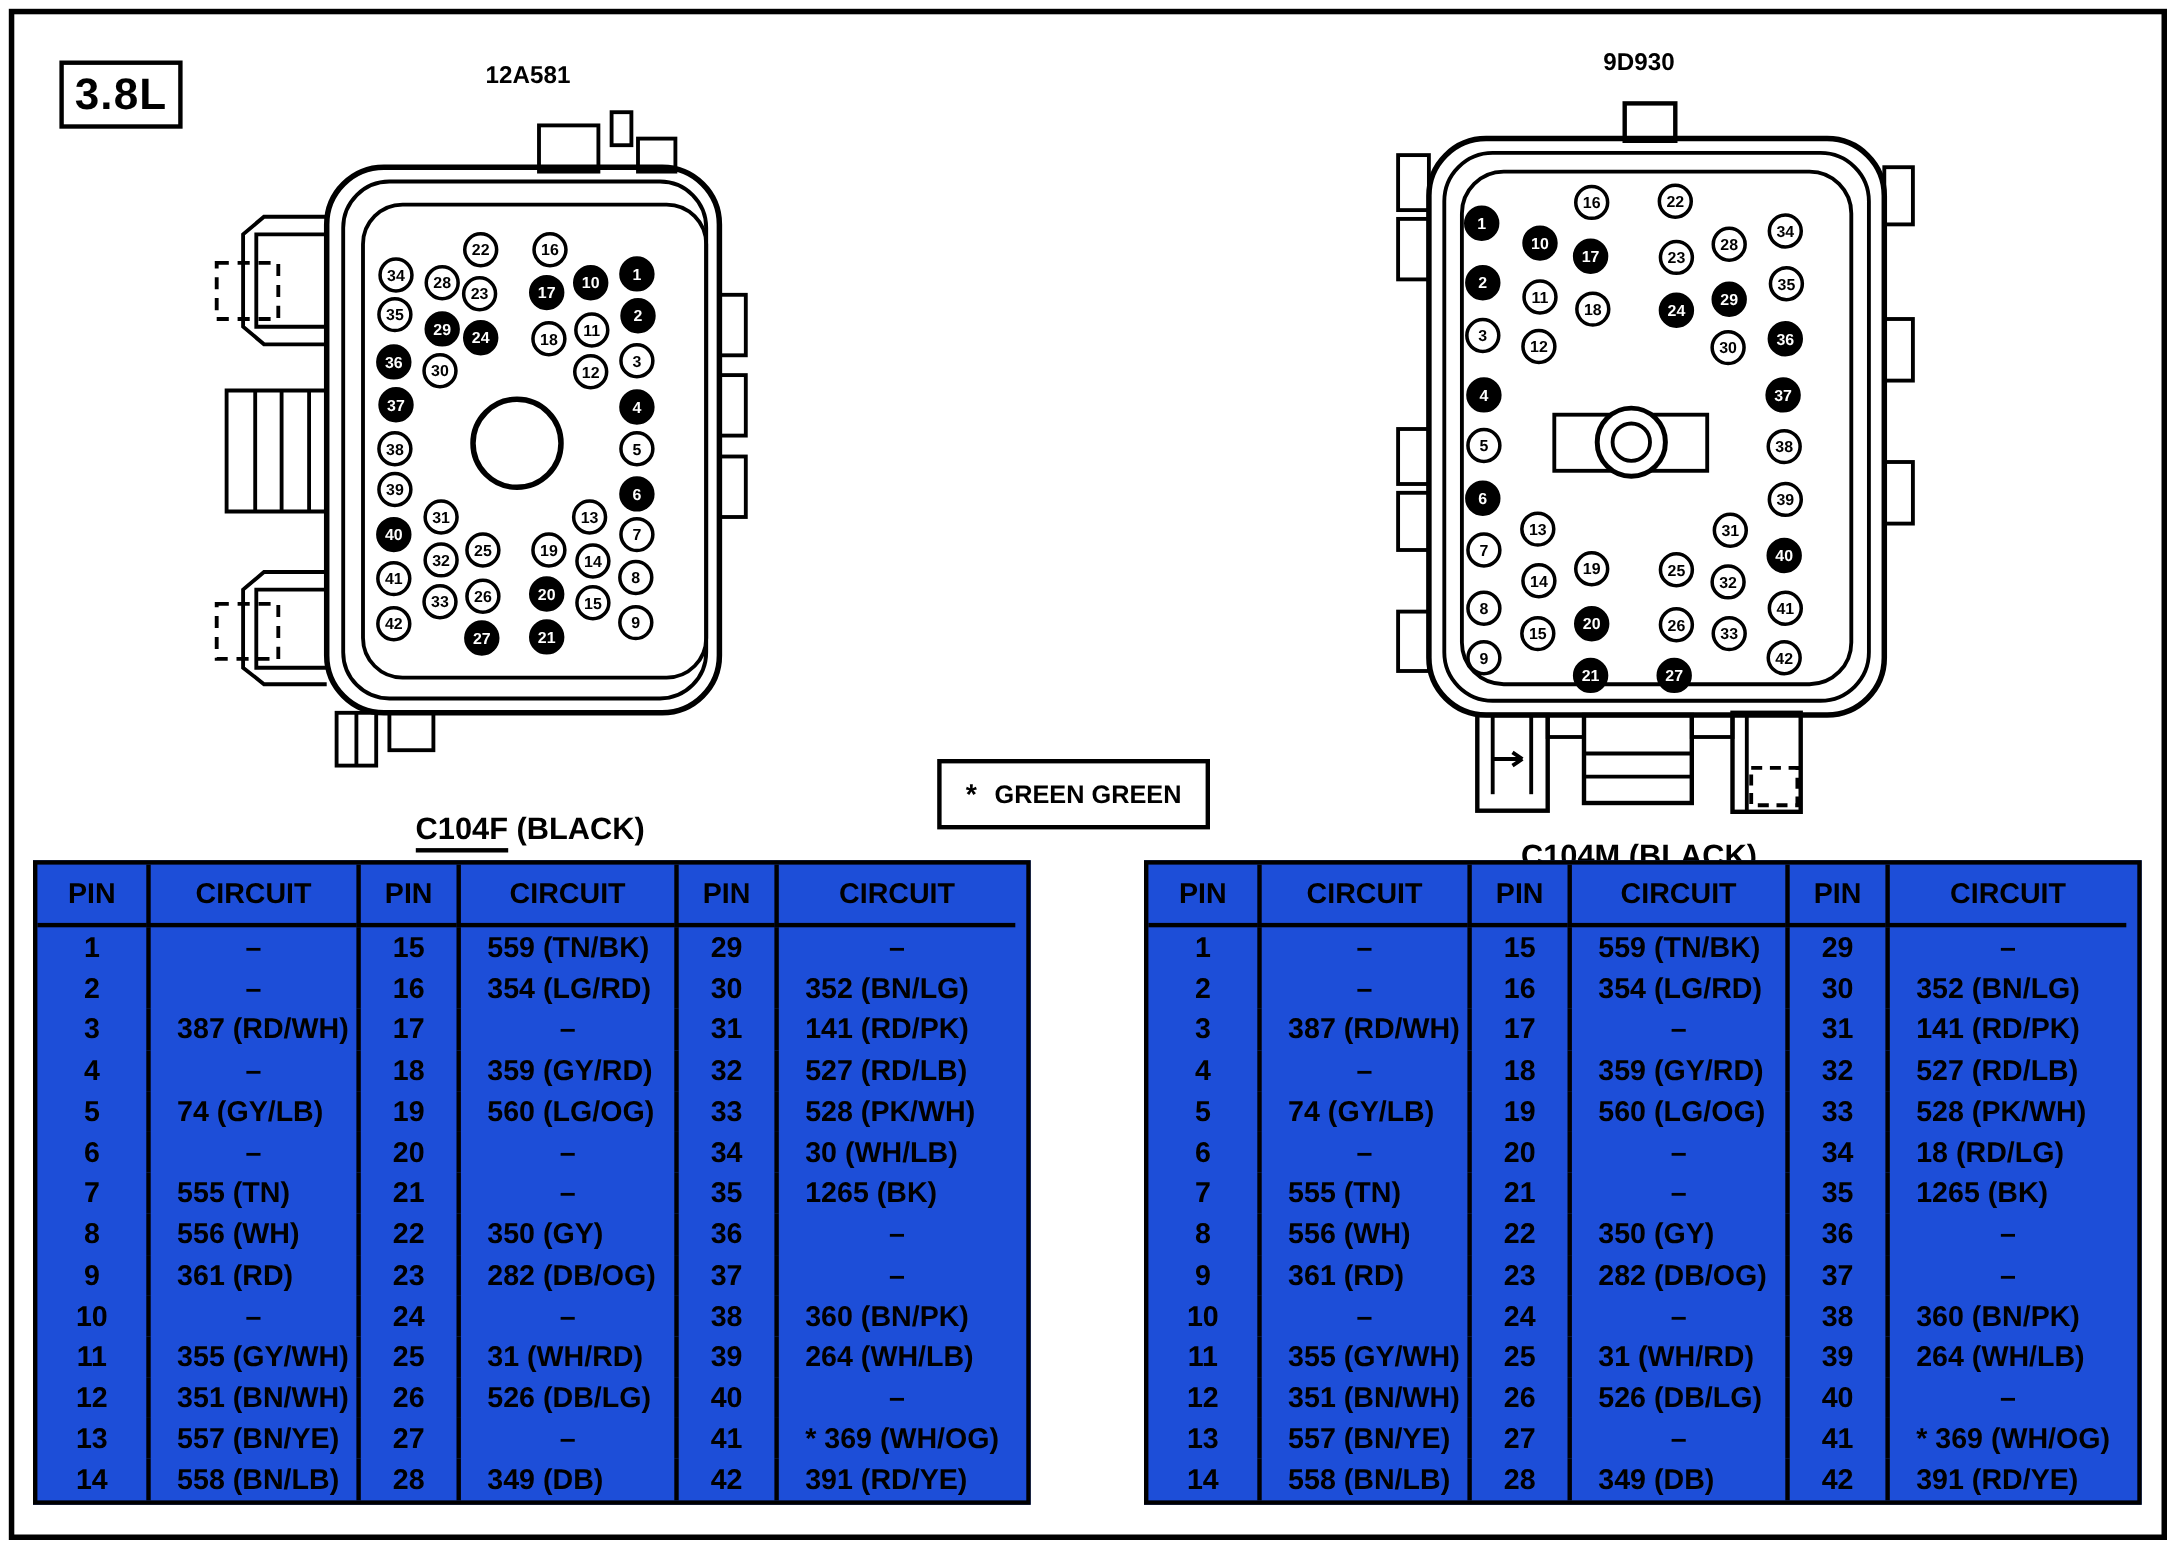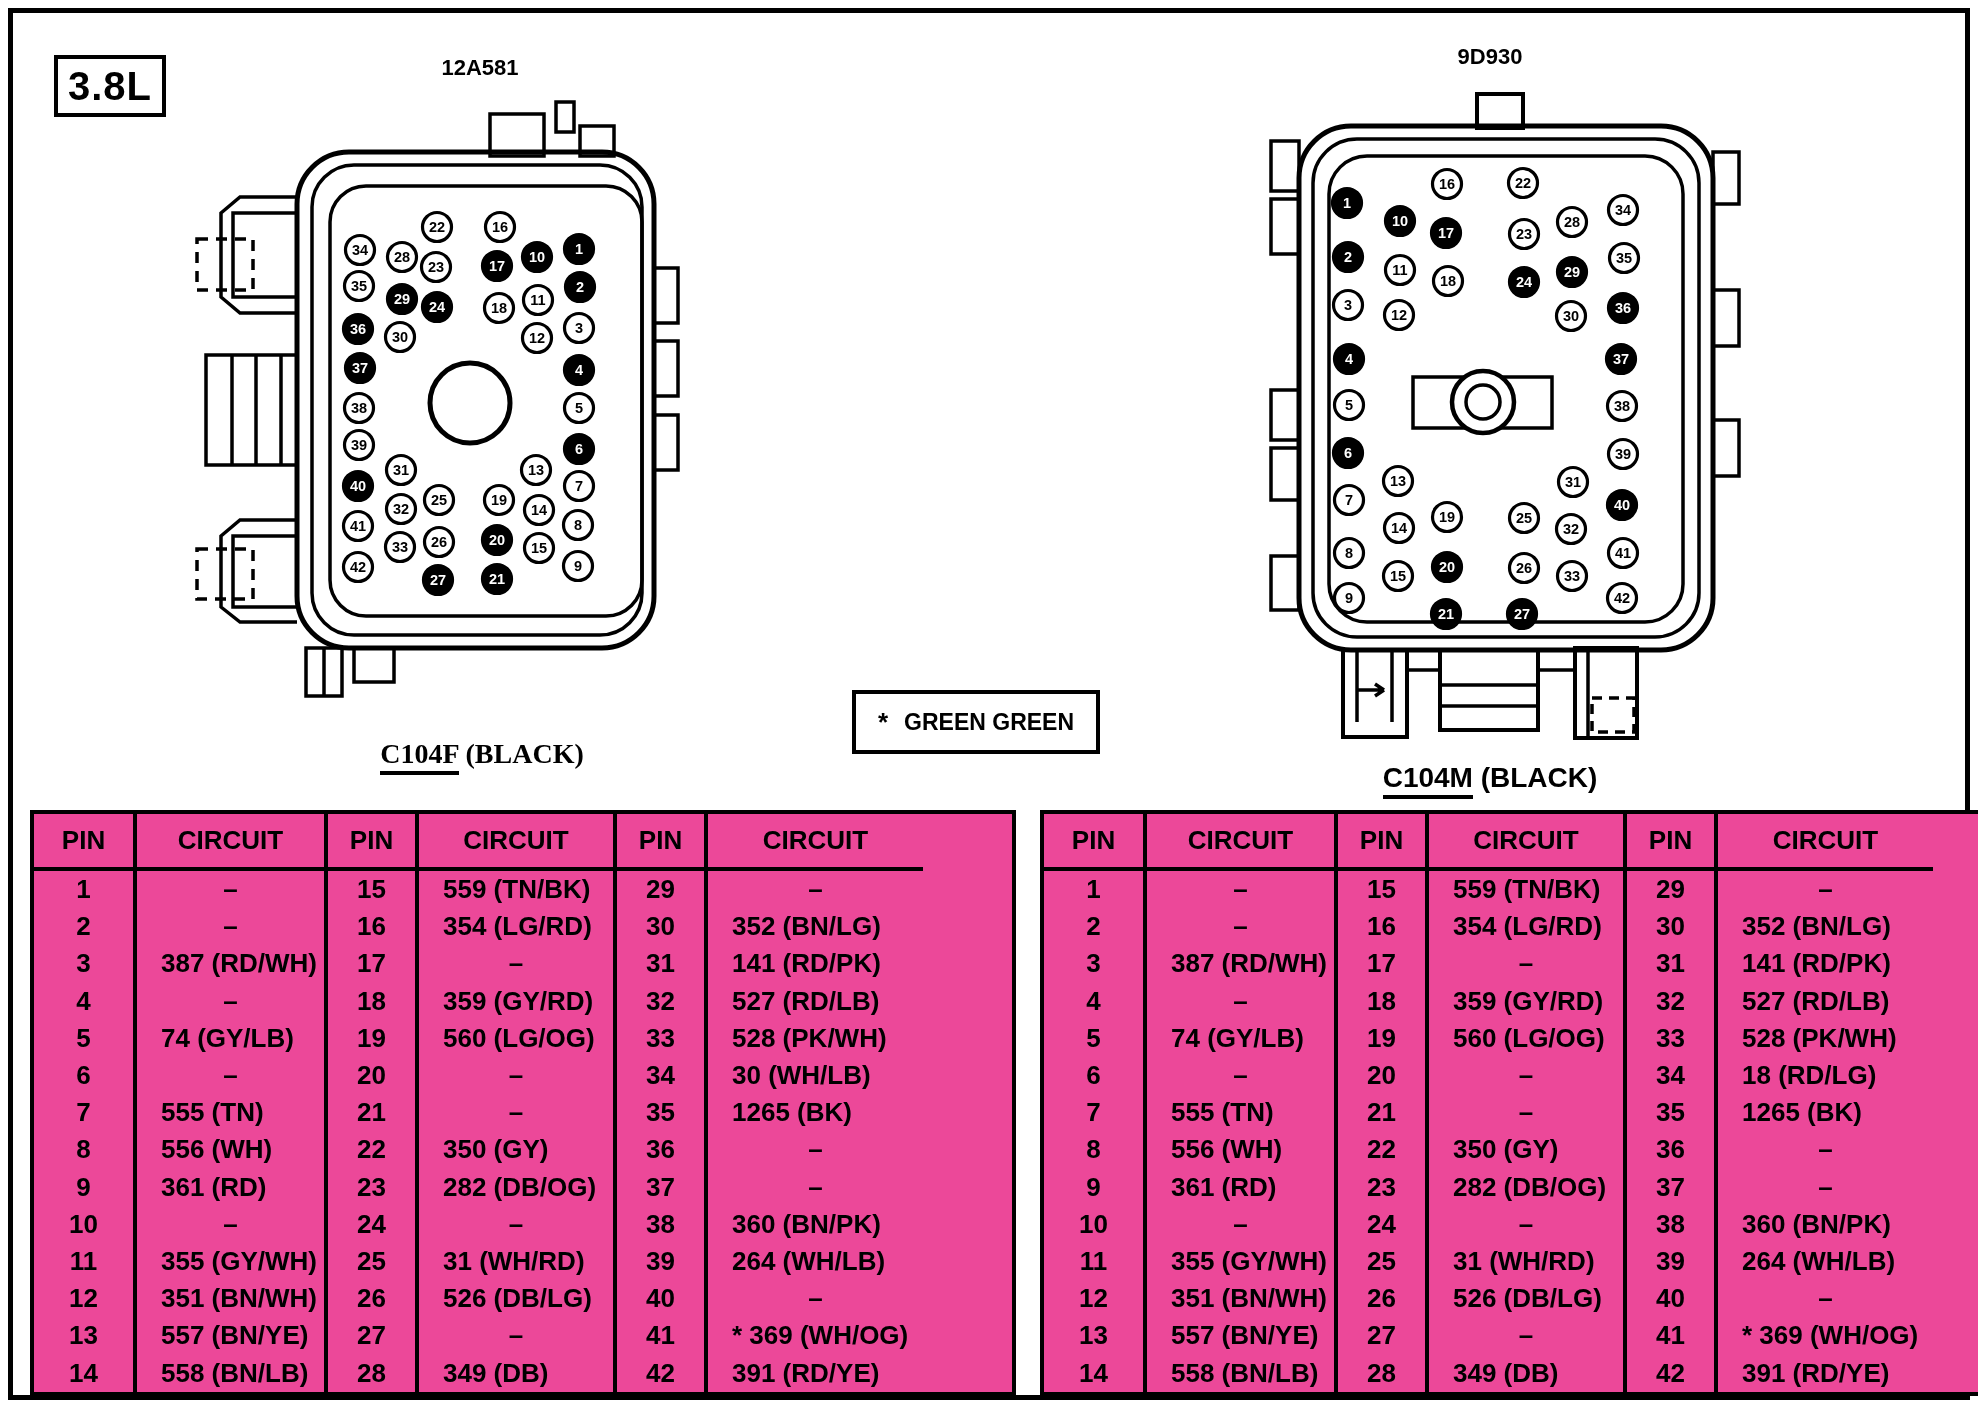--- a/index.html
+++ b/index.html
@@ -9,33 +9,33 @@
   .frame { position:absolute; left:8px; top:8px; width:1962px; height:1392px;
            border:5px solid #000; }
   .abs { position:absolute; }
   .engine-badge { left:54px; top:55px; width:112px; height:62px; border:4px solid #000;
                   display:flex; align-items:center; justify-content:center;
                   font-size:40px; font-weight:bold; letter-spacing:1px; }
   .part-no { font-size:22px; font-weight:bold; text-align:center; width:200px; }
   .pn-left { left:380px; top:55px; }
   .pn-right { left:1390px; top:44px; }
   .caption { font-size:28px; font-weight:bold; text-align:center; width:320px; }
-  .cap-left { left:322px; top:738px;font-family:Liberation Serif, serif; }
+  .cap-left { left:322px; top:738px; }
   .cap-right { left:1330px; top:762px; }
   .cap-code { border-bottom:4px solid #000; padding-bottom:2px; }
   .note-box { left:852px; top:690px; width:248px; height:64px; border:4px solid #000;
               display:flex; align-items:center; justify-content:center;
               font-size:23px; font-weight:bold; background:#fff; }
   .note-box .marker { margin-right:16px; font-size:26px; }
   svg { position:absolute; left:0; top:0; }
 
-  .pinout-table { position:absolute; top:810px; width:986px; display:grid;
+  .pinout-table { position:absolute; top:782px; width:907px; display:grid;
                   grid-template-columns:99px 191px 91px 198px 91px 219px;
                   grid-template-rows:57px repeat(14, 37.2px);
-                  border:4px solid #000; background:#ec4899; }
+                  border:4px solid #000; background:#1d4ed8; }
   .tbl-left  { left:30px;  }
   .tbl-right { left:1040px; grid-template-columns:99px 191px 91px 198px 91px 219px; }
   .pinout-table .th { display:flex; align-items:center; justify-content:center;
                       font-size:26px; font-weight:bold; border-bottom:4px solid #000; }
   .pinout-table .td { display:flex; align-items:center; font-size:26px; font-weight:bold;
                       white-space:nowrap; overflow:hidden; }
   .pinout-table .pin { justify-content:center; }
   .pinout-table .circuit { justify-content:flex-start; padding-left:24px; }
   .pinout-table .circuit.dash { justify-content:center; padding-left:0; }
   .pinout-table .cb { border-left:4px solid #000; }

